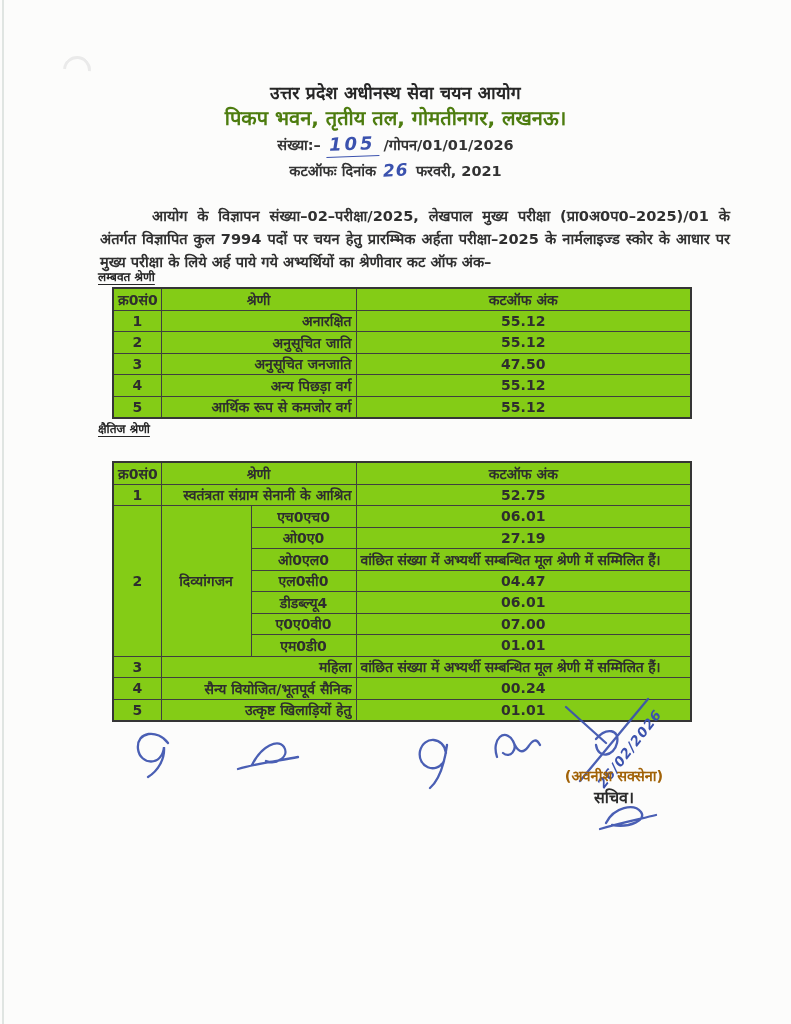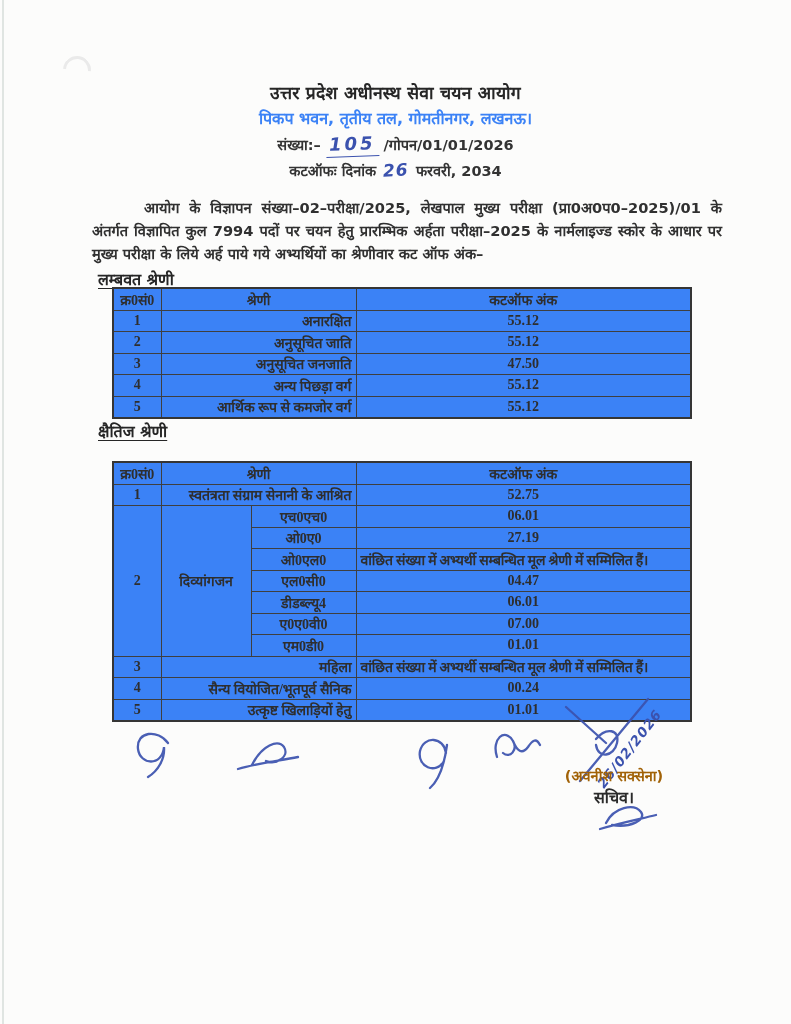--- a/index.html
+++ b/index.html
@@ -9,33 +9,33 @@
     font-family:"DejaVu Sans","Liberation Sans",sans-serif;
     color:#2e2e2e;overflow:hidden;
   }
   .page{position:absolute;inset:0;background:#fcfcfb;}
   .edge-line{position:absolute;left:2px;top:0;width:2px;height:100%;background:#c9d2ce;opacity:.55;}
   .punch{position:absolute;left:63px;top:56px;width:22px;height:22px;border-radius:50%;
     border:3px solid #e6e6e6;border-left-color:transparent;border-bottom-color:transparent;
     transform:rotate(-40deg);opacity:.8;}
   .header{position:absolute;left:0;top:80px;width:100%;text-align:center;}
   .org{font-size:17.5px;font-weight:700;letter-spacing:.2px;color:#262626;line-height:26px;}
-  .addr{font-size:16px;font-weight:700;color:#3b82f6;line-height:25px;}
+  .addr{font-size:20px;font-weight:700;color:#4d7c0f;line-height:25px;}
   .refline,.dateline{font-size:14.5px;font-weight:600;color:#333;line-height:25px;}
   .ink{color:#3b52ae;font-style:italic;font-weight:700;}
   .ref-num{font-size:18px;letter-spacing:3px;border-bottom:1.5px solid #3b52ae;padding:0 3px;display:inline-block;transform:rotate(-2deg);}
   .date-num{font-size:17px;letter-spacing:1px;padding:0 2px;display:inline-block;transform:rotate(-3deg);}
-  .intro{position:absolute;left:88px;top:192px;width:630px;margin:4px;
+  .intro{position:absolute;left:88px;top:192px;width:630px;margin:12px;
     font-size:14.6px;line-height:23px;font-weight:600;color:#303030;
     text-align:justify;text-indent:52px;}
-  .sec-head{position:absolute;left:98px;font-size:16px;font-weight:700;color:#262626;
+  .sec-head{position:absolute;left:98px;font-size:12px;font-weight:700;color:#262626;
     text-decoration:underline;text-underline-offset:3px;}
   .sec1{top:268px;}
   .sec2{top:420px;}
-  table.t{position:absolute;border-collapse:collapse;table-layout:fixed;background:#3b82f6;font-family:Liberation Serif, serif;}
+  table.t{position:absolute;border-collapse:collapse;table-layout:fixed;background:#84cc16;}
   table.t td{border:1px solid #3f3f3f;height:20.5px;font-size:14px;font-weight:600;color:#2e2e2e;
     padding:0 4px;vertical-align:middle;overflow:hidden;}
   table.t{border:2px solid #353535;}
   .t1{left:112px;top:287px;width:578px;}
   .t2{left:112px;top:461px;width:578px;}
   td.c{text-align:center;}
   td.l{text-align:right;padding-left:8px;}
   td.hd{text-align:center;font-weight:700;}
   td.note{font-size:12.5px;white-space:nowrap;padding-left:5px;font-weight:600;letter-spacing:-0.2px;}
   .sig-svg{position:absolute;left:0;top:695px;}
@@ -56,21 +56,21 @@
     <div class="org">उत्तर प्रदेश अधीनस्थ सेवा चयन आयोग</div>
     <div class="addr">पिकप भवन, तृतीय तल, गोमतीनगर, लखनऊ।</div>
     <div class="refline">
       <span>संख्या:–</span>
       <span class="ink ref-num">105</span>
       <span>/गोपन/01/01/2026</span>
     </div>
     <div class="dateline">
       <span>कटऑफः  दिनांक</span>
       <span class="ink date-num">26</span>
-      <span>फरवरी, 2034</span>
+      <span>फरवरी, 2021</span>
     </div>
   </div>
 
   <p class="intro">आयोग के विज्ञापन संख्या–02–परीक्षा/2025, लेखपाल मुख्य परीक्षा (प्रा0अ0प0–2025)/01 के अंतर्गत विज्ञापित कुल 7994 पदों पर चयन हेतु प्रारम्भिक अर्हता परीक्षा–2025 के नार्मलाइज्ड स्कोर के आधार पर मुख्य परीक्षा के लिये अर्ह पाये गये अभ्यर्थियों का श्रेणीवार कट ऑफ अंक–</p>
 
   <div class="sec-head sec1">लम्बवत श्रेणी</div>
 
   <table class="t t1">
     <colgroup>
         <col style="width:48px">

